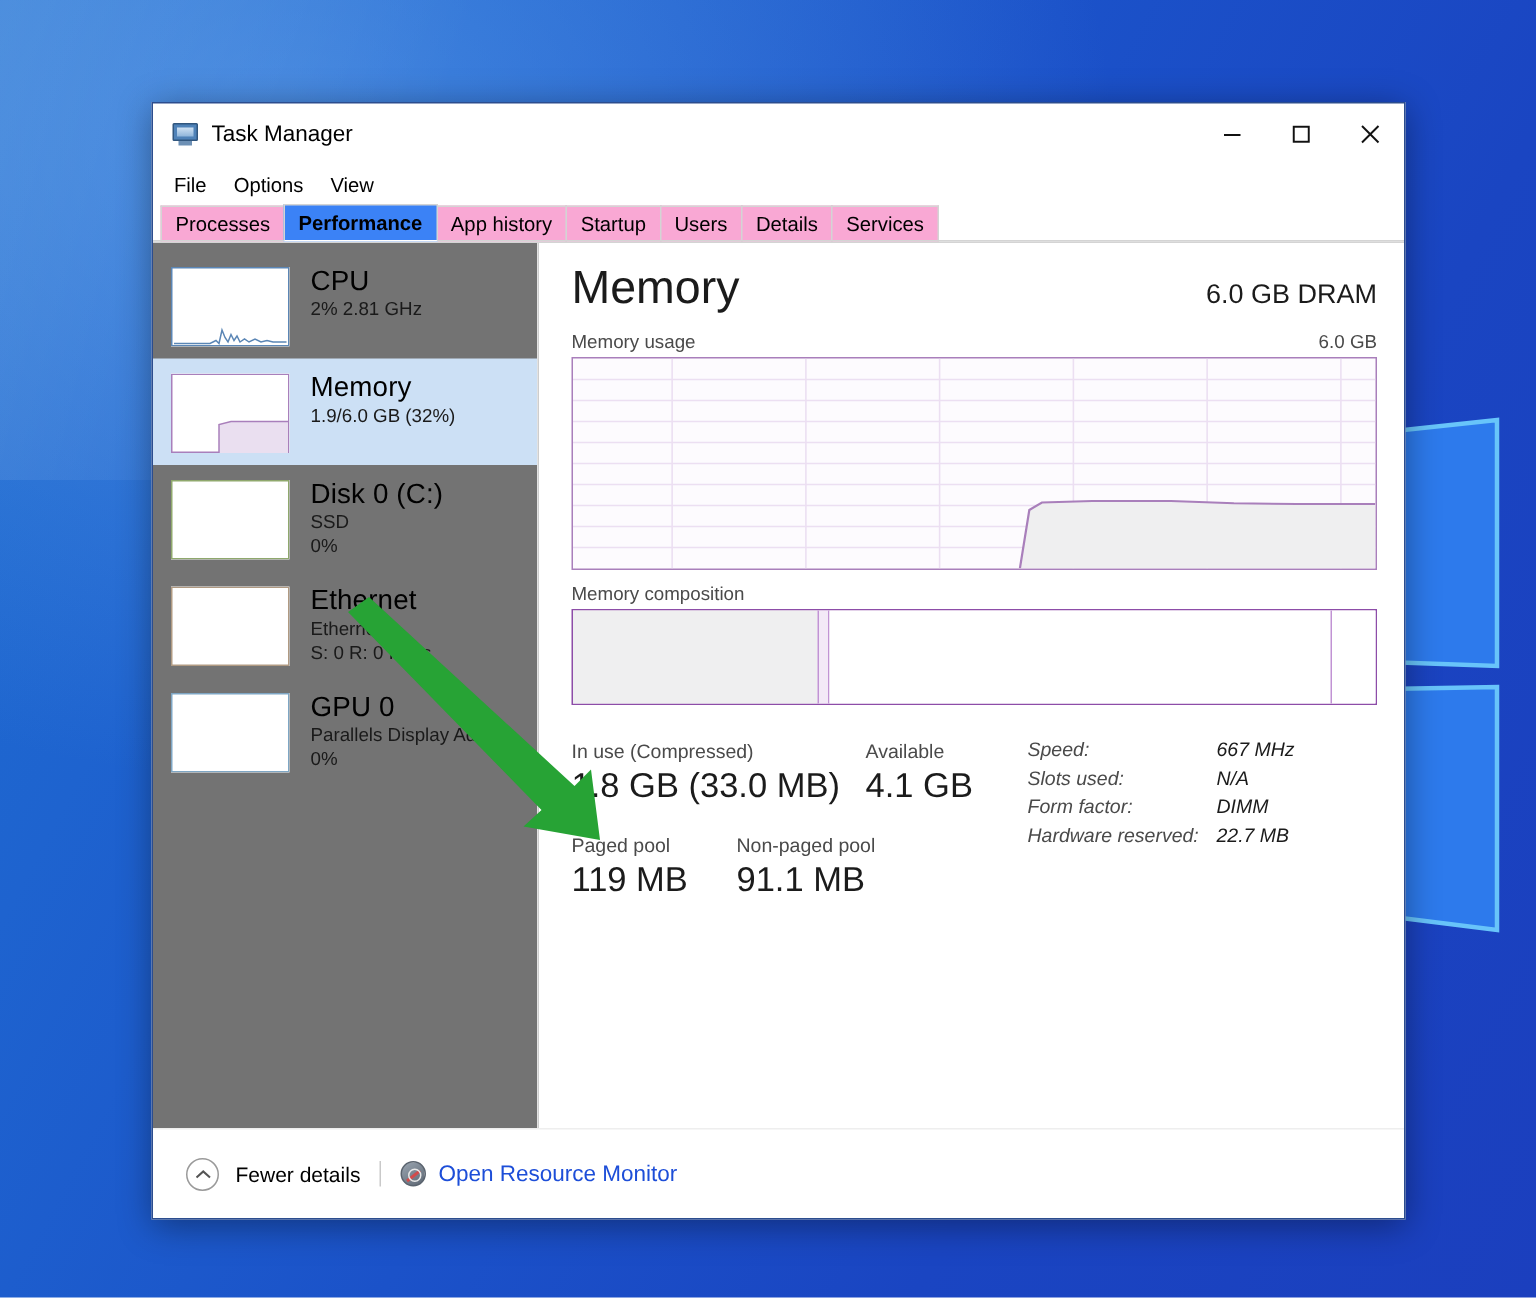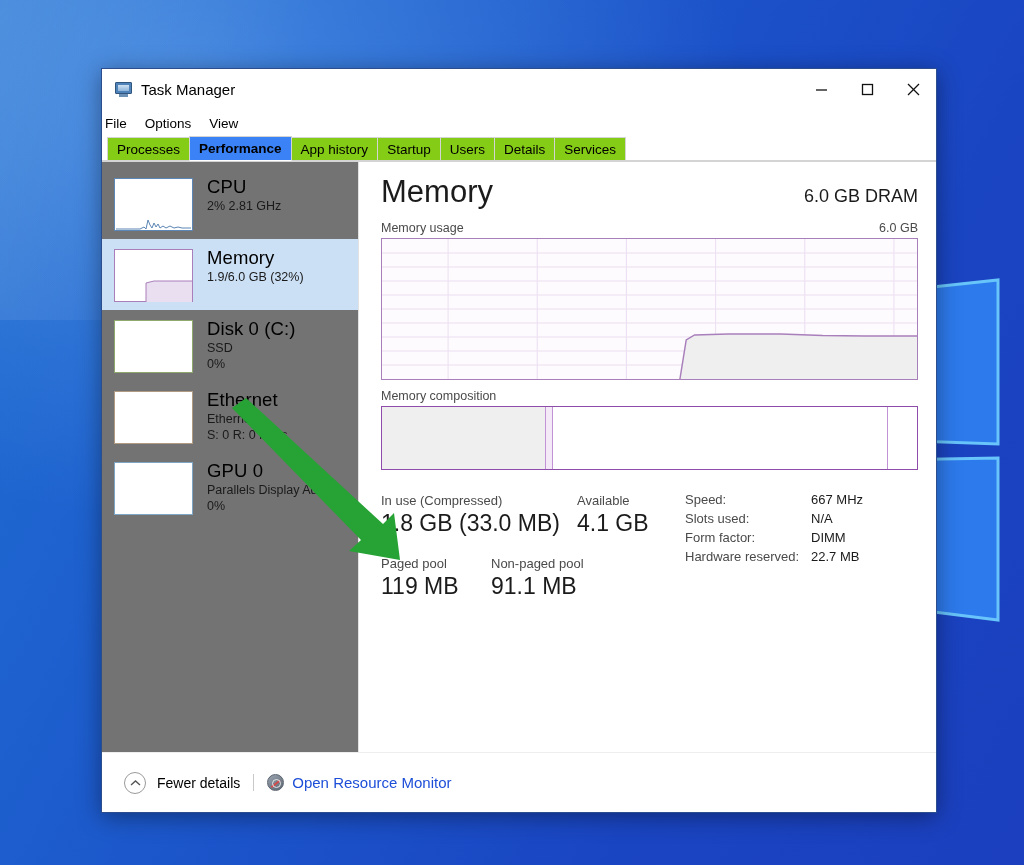--- a/index.html
+++ b/index.html
@@ -34,28 +34,28 @@
   .tm-icon .scr { position:absolute; left:0; top:0; width:17px; height:12px;
                   background:#4f82b8; border:1px solid #31567e; border-radius:1px; }
   .tm-icon .scr::after{ content:""; position:absolute; left:2px; top:2px; right:2px; bottom:2px;
                   background: linear-gradient(180deg,#cfe1f3,#8fb5da); }
   .tm-icon .base { position:absolute; left:4px; bottom:0; width:9px; height:3px; background:#6d90b5; }
   .title-text { font-size:15px; color:#000; }
   .win-controls { margin-left:auto; display:flex; height:41px; }
   .wc { width:46px; height:41px; display:flex; align-items:center; justify-content:center; }
   .wc svg { display:block; }
 
-  .menubar { height:27px; display:flex; align-items:center; padding-left:1px; gap:14px; flex-shrink:0; }
+  .menubar { height:27px; display:flex; align-items:center; padding-left:12px; gap:14px; flex-shrink:0; }
   .menubar span { font-size:13.5px; color:#000; padding:1px 2px; }
 
   
   .tabstrip { height:25px; display:flex; align-items:flex-end; padding-left:5px;
               border-bottom:1px solid #d4d4d4; flex-shrink:0; position:relative; }
   .tab { font-size:13.5px; color:#000; padding:3px 9px 4px 9px; height:24px;
-         background:#84cc16; border:1px solid #d4d4d4; border-bottom:none;
+         background:#f9a8d4; border:1px solid #d4d4d4; border-bottom:none;
          margin-right:-1px; line-height:17px; }
   .tab.active { background:#3b82f6; position:relative; z-index:2; height:25px;
                 border-bottom:1px solid #ffffff;font-weight:bold; }
   .tabstrip::after{ content:""; position:absolute; left:0; right:0; bottom:0; height:1px; background:#d4d4d4; }
 
   
   .content { flex:1; display:flex; min-height:0; }
 
   
   .sidebar { width:257px; flex-shrink:0; border-right:1px solid #e2e2e2;
@@ -91,21 +91,21 @@
   .comp-seg { height:100%; }
 
   
   .stats { display:flex; margin-top:22px; }
   .stats-left { width:296px; flex-shrink:0; }
   .stat-row { display:flex; margin-bottom:17px; }
   .stat-block { }
   .stat-label { font-size:13px; color:#4a4a4a; line-height:17px; }
   .stat-value { font-size:23px; color:#1b1b1b; line-height:29px; font-weight:400; }
 
-  .stats-right { margin-left:8px; }
+  .stats-right { margin-left:8px;font-style:italic; }
   .sr-row { display:flex; margin-bottom:4px; }
   .sr-label { font-size:13px; color:#4a4a4a; width:126px; }
   .sr-value { font-size:13px; color:#1b1b1b; }
 
   
   .footer { height:60px; flex-shrink:0; display:flex; align-items:center; padding-left:22px;
             border-top:1px solid #eee; }
   .chev { width:22px; height:22px; border:1px solid #9a9a9a; border-radius:50%;
           display:flex; align-items:center; justify-content:center; }
   .fewer { font-size:14px; color:#000; margin-left:11px; }

